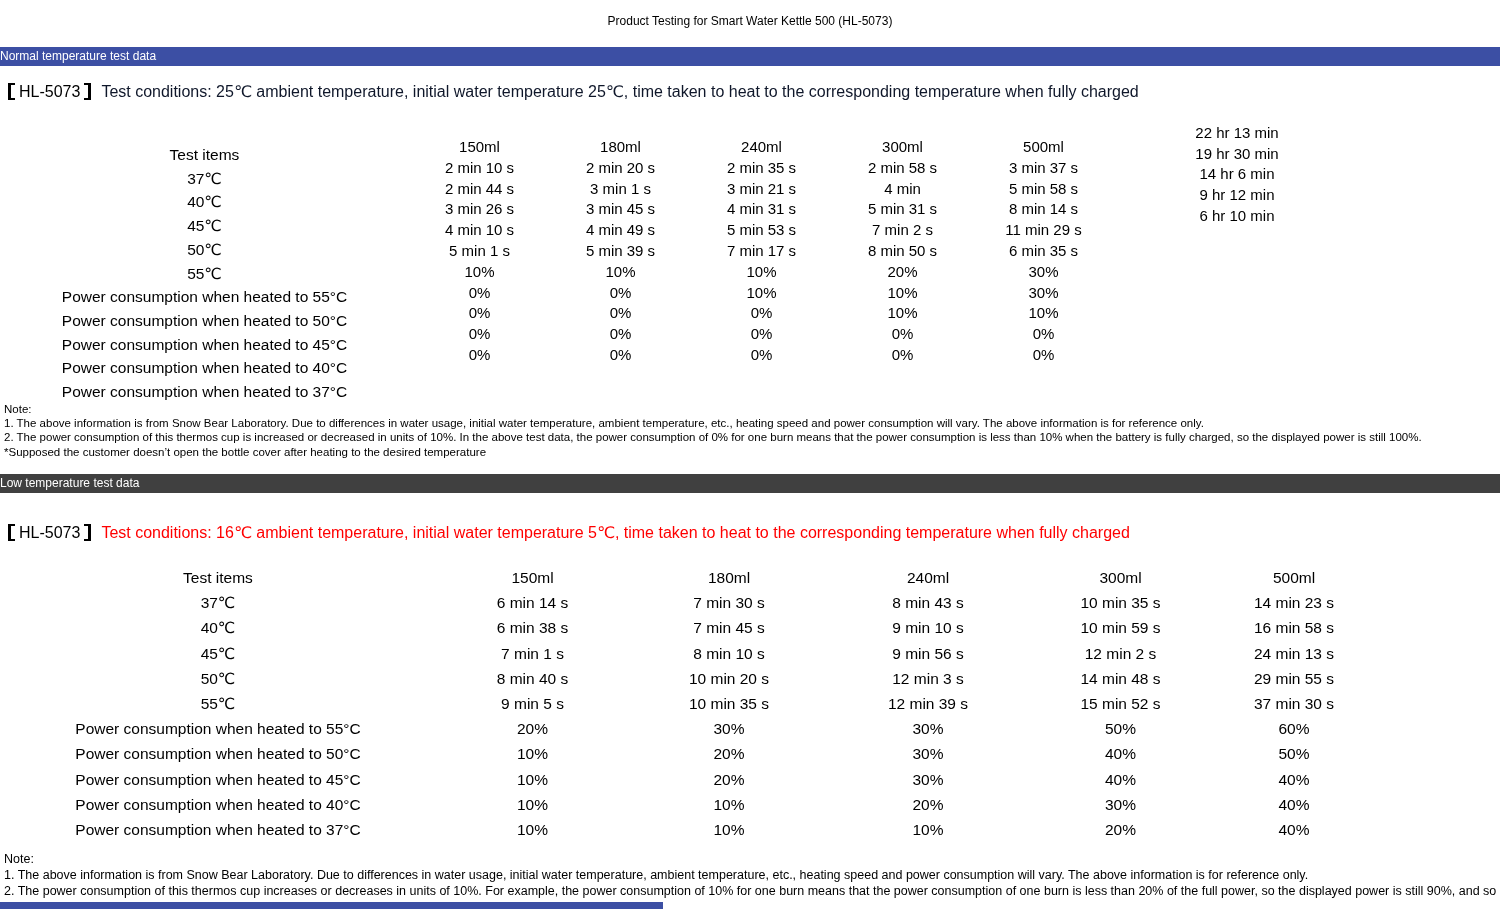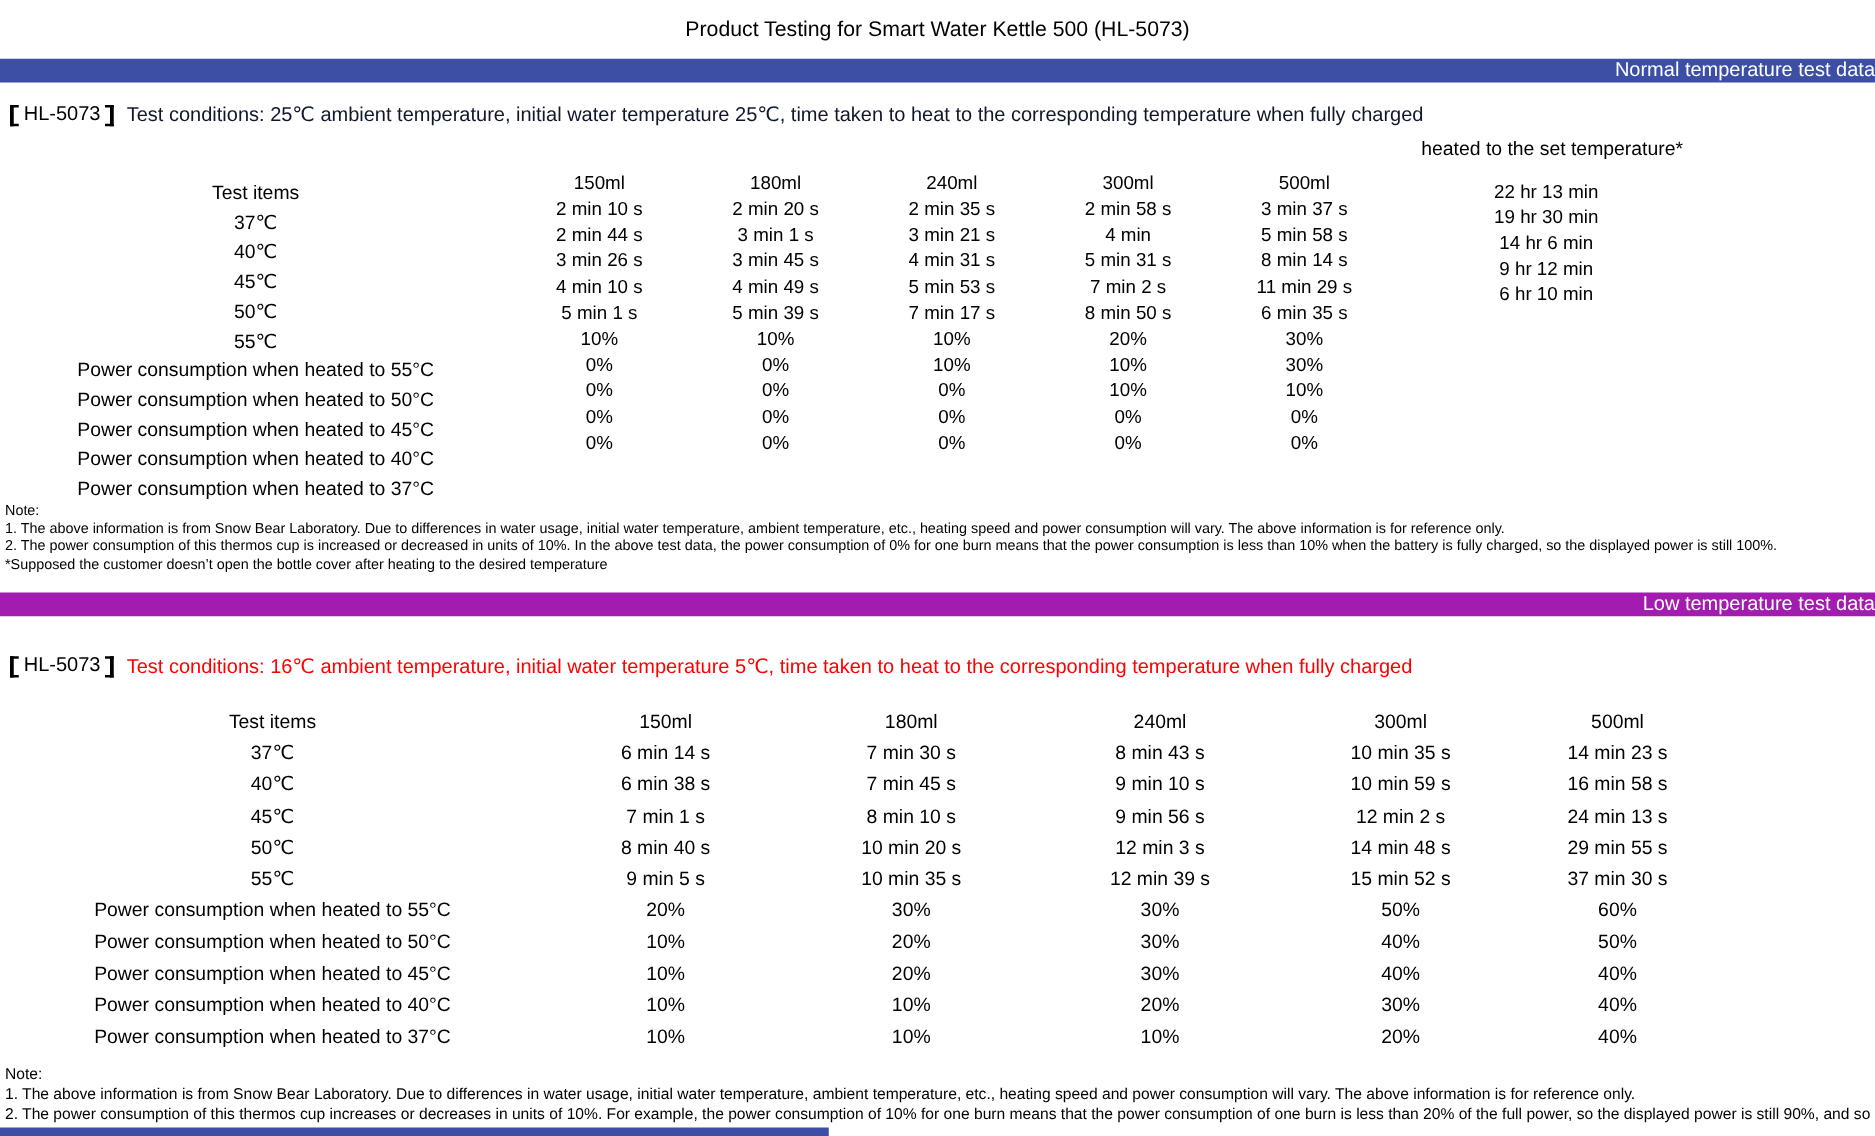--- a/index.html
+++ b/index.html
@@ -4,25 +4,25 @@
 <style>
   * { margin:0; padding:0; box-sizing:border-box; }
   html,body { background:#fff; }
   body {
     width:1500px; height:909px;
     font-family:"Liberation Sans","DejaVu Sans",sans-serif;
     color:#000;
   }
   .page { position:relative; width:1500px; height:909px; overflow:hidden; background:#fff; }
 
-  .title { position:absolute; top:14px; left:0; width:100%; text-align:center; font-size:17px; }
+  .title { position:absolute; top:14px; left:0; width:100%; text-align:center; font-size:12px; }
 
   .banner {
     position:absolute; left:0; width:1500px; height:19px;
-    color:#fff; font-size:16px; line-height:19px; text-align:right;
+    color:#fff; font-size:12px; line-height:19px; text-align:left;
   }
   #banner1 { top:47px; }
   #banner2 { top:474px; }
 
   .cond { position:absolute; left:8px; font-size:16px; display:flex; align-items:center; white-space:nowrap; }
   #cond1 { top:82px; }
   #cond2 { top:523px; }
   .cond .red { margin-left:10px; }
 
   .lentic { display:inline-block; width:7px; height:17px; }
@@ -146,39 +146,38 @@
           <div>11 min 29 s</div>
           <div>6 min 35 s</div>
           <div>30%</div>
           <div>30%</div>
           <div>10%</div>
           <div>0%</div>
           <div>0%</div>
         </div>
       </div>
     <div class="t1-kw">
-      <div class="t1-kw-header">heated to the set temperature*</div>
       <div class="t1-kw-values">
           <div>22 hr 13 min</div>
           <div>19 hr 30 min</div>
           <div>14 hr 6 min</div>
           <div>9 hr 12 min</div>
           <div>6 hr 10 min</div>
         </div>
     </div>
   </div>
 
   <div class="notes" id="notes1">
     <div>Note:</div>
     <div>1. The above information is from Snow Bear Laboratory. Due to differences in water usage, initial water temperature, ambient temperature, etc., heating speed and power consumption will vary. The above information is for reference only.</div>
     <div>2. The power consumption of this thermos cup is increased or decreased in units of 10%. In the above test data, the power consumption of 0% for one burn means that the power consumption is less than 10% when the battery is fully charged, so the displayed power is still 100%.</div>
     <div>*Supposed the customer doesn’t open the bottle cover after heating to the desired temperature</div>
   </div>
 
-  <div class="banner" id="banner2" style="background: #a21caf;">Low temperature test data</div>
+  <div class="banner" id="banner2" style="background: #404040;">Low temperature test data</div>
 
   <div class="cond" id="cond2">
     <span class="lentic l"></span>
       <span>HL-5073</span>
       <span class="lentic r"></span>
     <span class="red" style="color: rgb(255, 0, 0);">Test conditions: 16℃ ambient temperature, initial water temperature 5℃, time taken to heat to the corresponding temperature when fully charged</span>
   </div>
 
   <div class="t2">
       <div class="t2-row">

